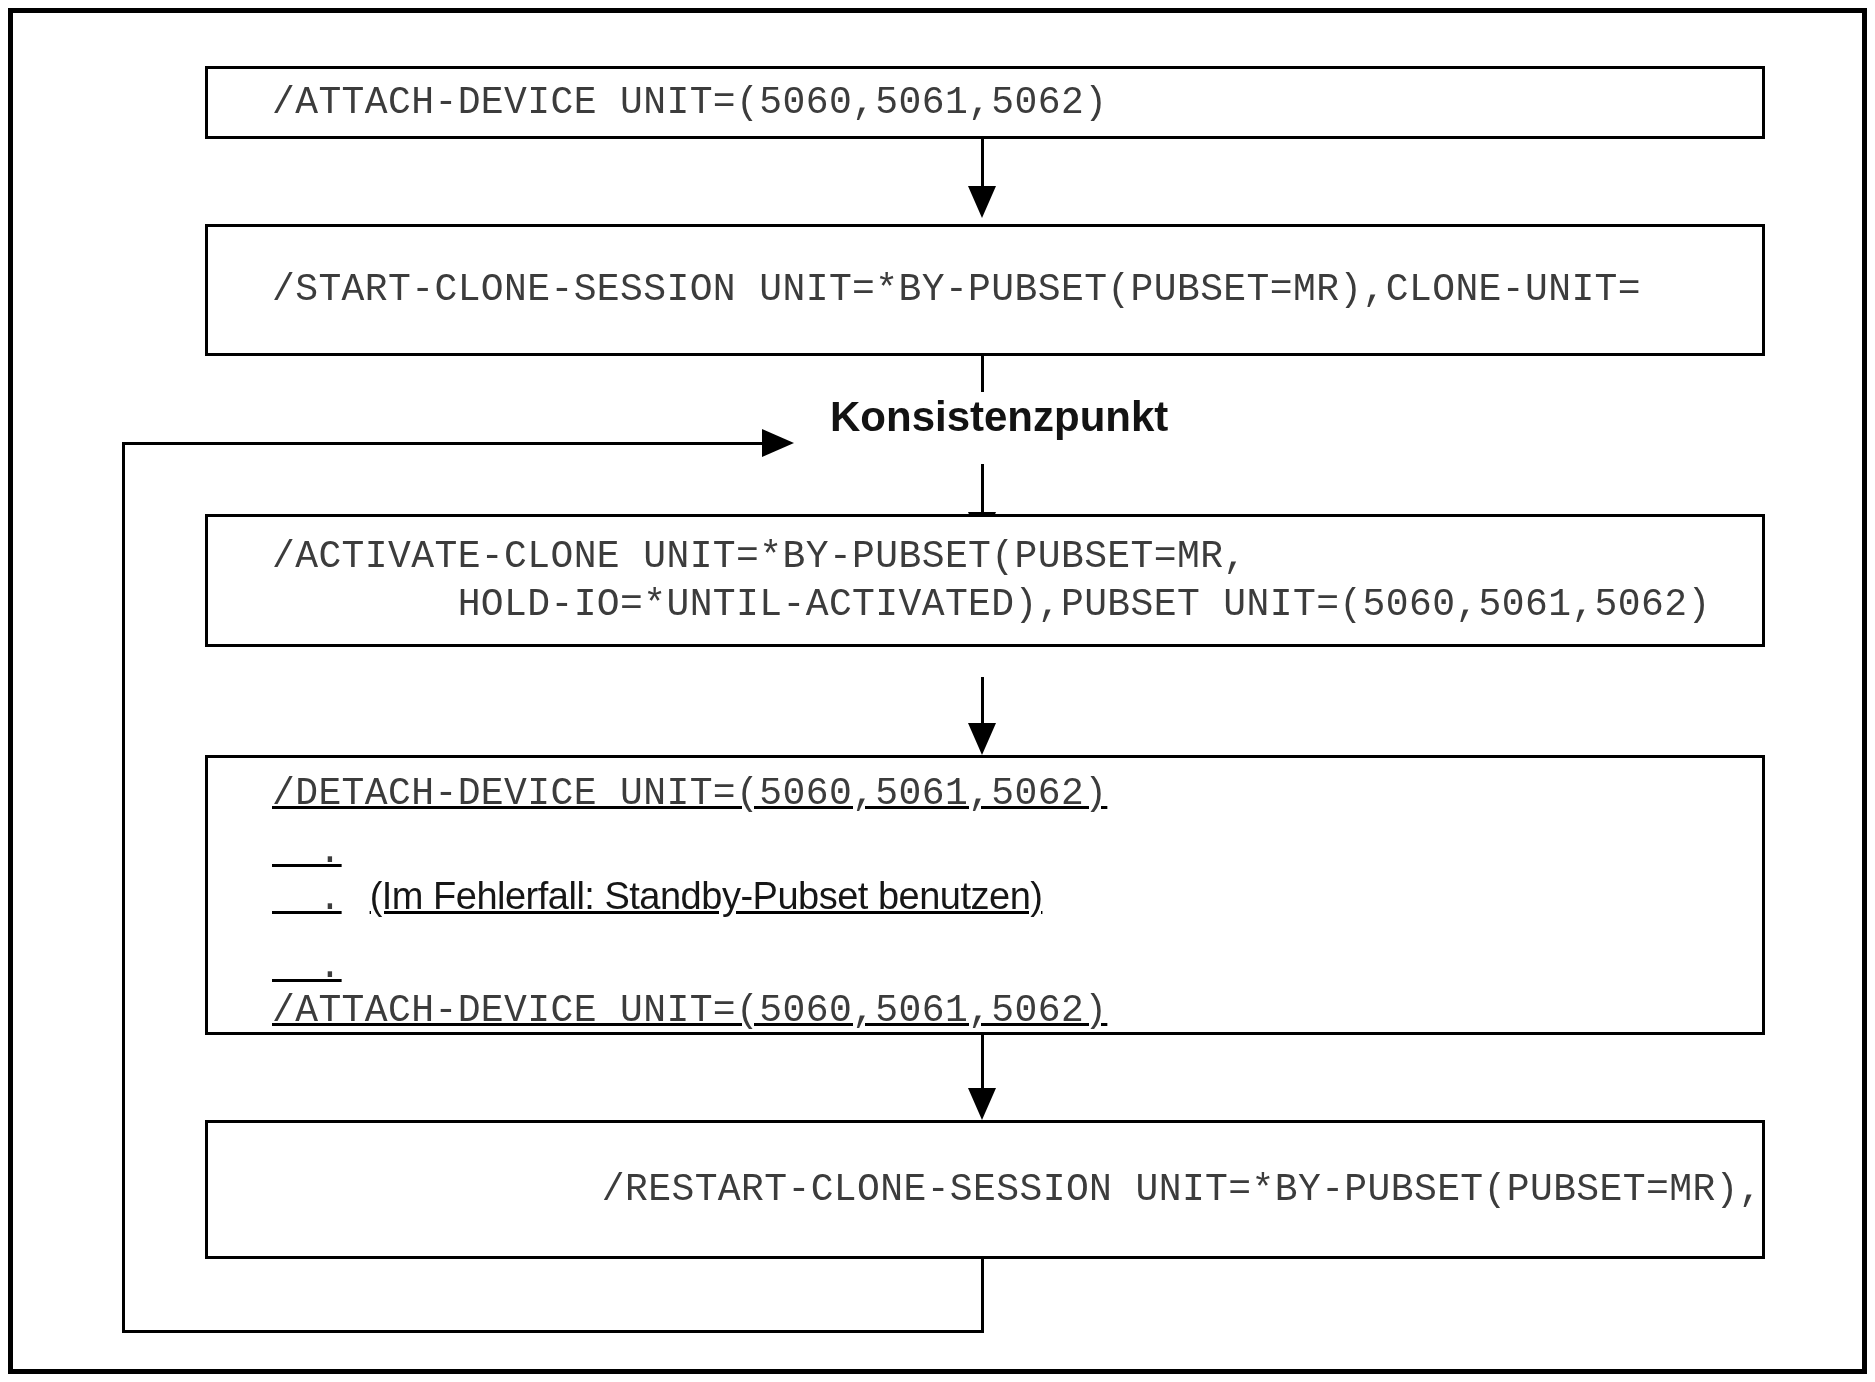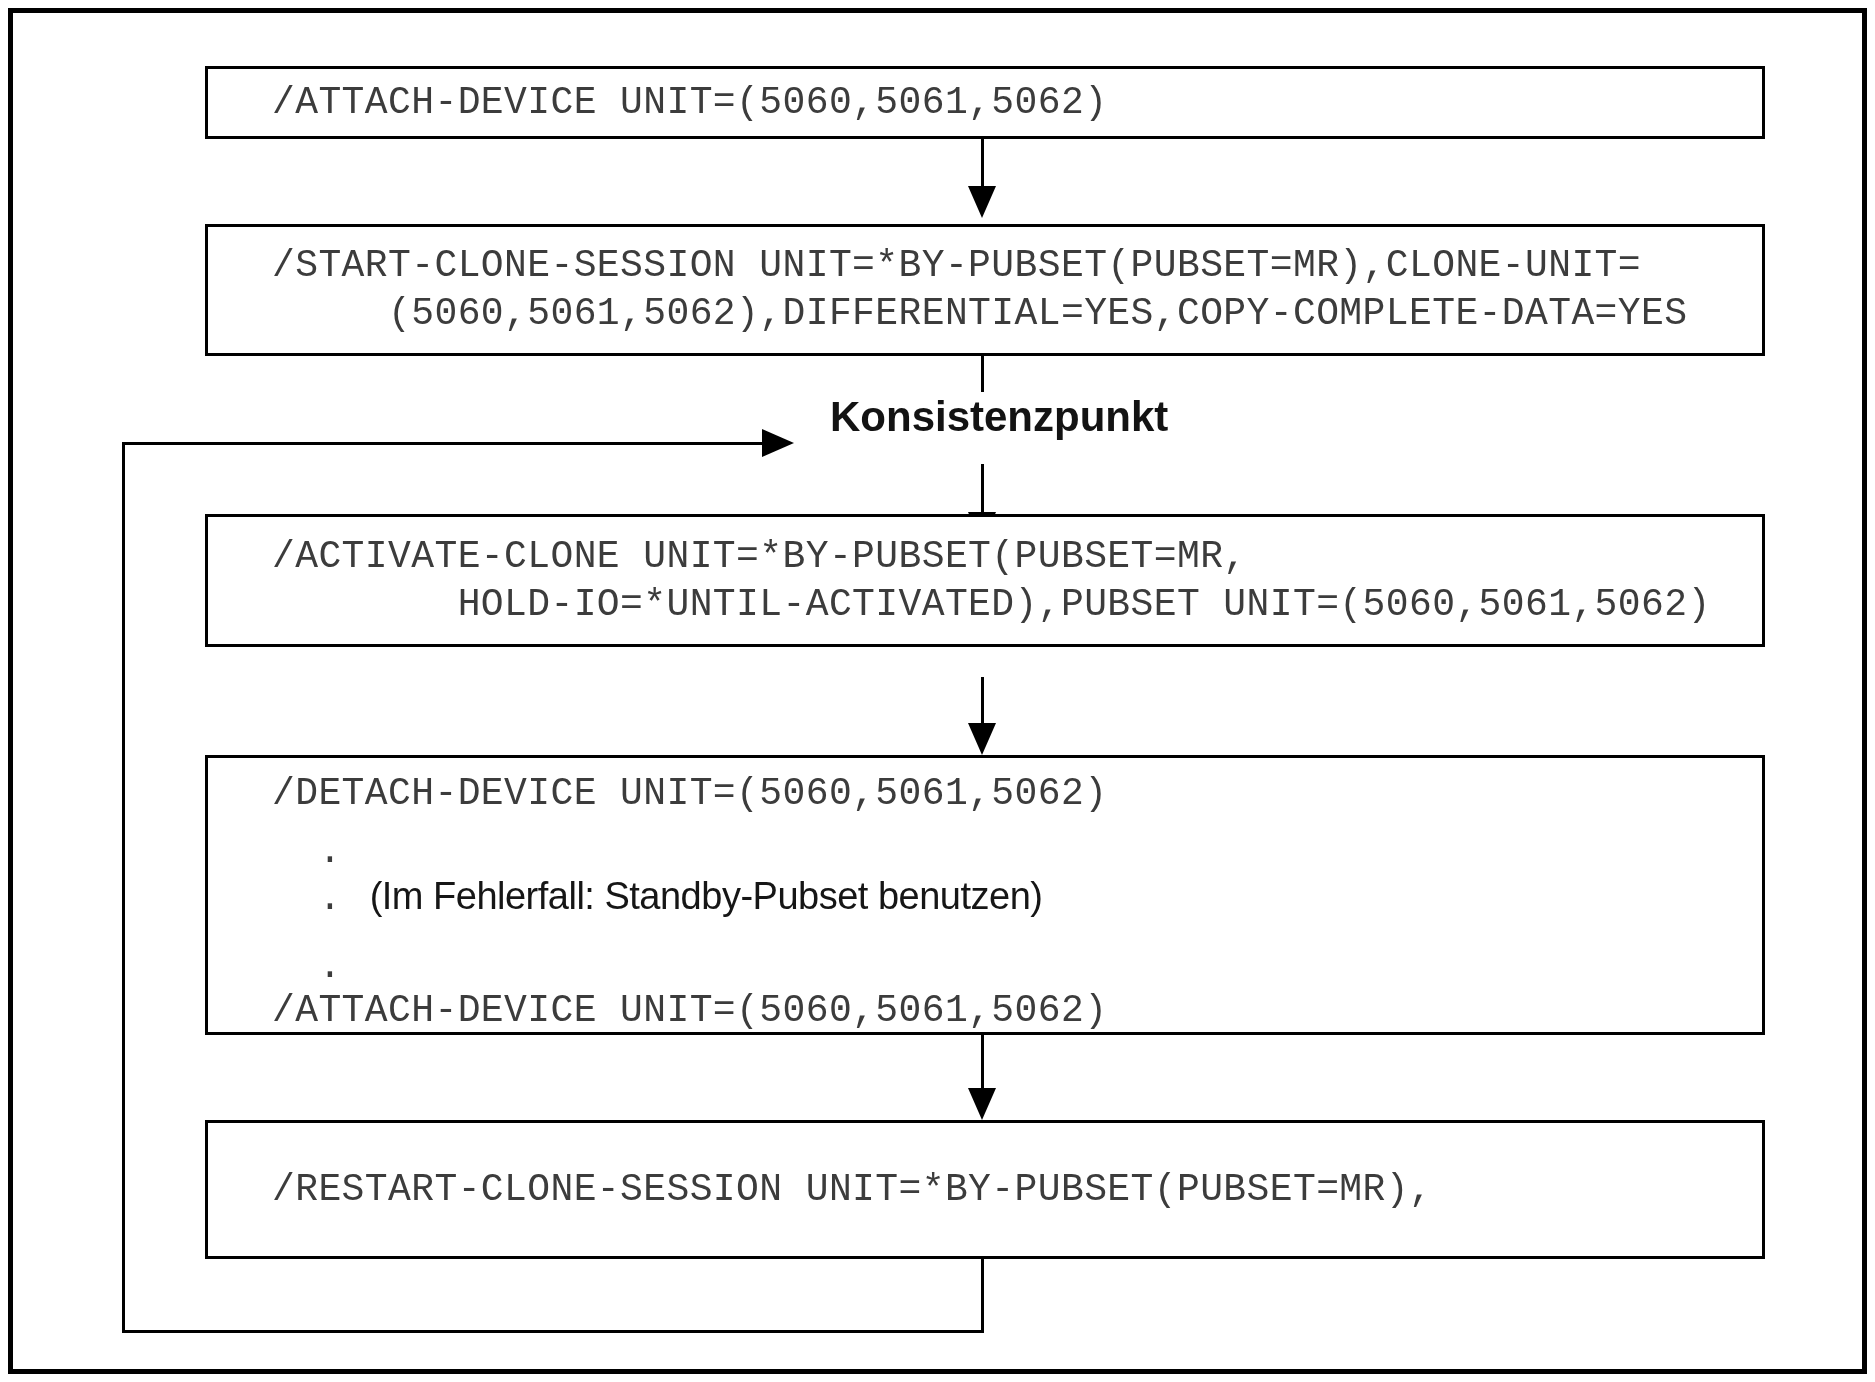--- a/index.html
+++ b/index.html
@@ -36,22 +36,22 @@
     font-family: "Liberation Mono", "DejaVu Sans Mono", monospace;
     font-size: 38px;
     line-height: 48px;
     letter-spacing: 0.4px;
     white-space: pre;
     color: #3c3c3c;
   }
   .box-attach   { top: 66px;  height: 73px;  }
   .box-start    { top: 224px; height: 132px; }
   .box-activate { top: 514px; height: 133px; }
-  .box-detach   { top: 755px; height: 280px; justify-content: flex-start; }
-  .box-restart  { top: 1120px; height: 139px; }
+  .box-detach   { top: 755px; height: 280px; justify-content: flex-start; text-decoration: underline; }
+  .box-restart  { top: 1120px; height: 139px; text-align: right; }
 
   .box-detach .cmd { line-height: 44px; }
   .bd-line1 { margin-top: 14px; }
   .bd-dot-a { margin-top: 14px; }
   .bd-dot-b { margin-top: 24px; }
 
   .note-row { display: flex; align-items: baseline; }
   .note {
     font-family: "Liberation Sans", sans-serif;
     font-size: 38px;
@@ -117,21 +117,20 @@
 
   <div class="cmdbox box-attach">
     <div class="cmd">/ATTACH-DEVICE UNIT=(5060,5061,5062)</div>
   </div>
 
   <div class="vline stem-1"></div>
   <div class="head-down head-1"></div>
 
   <div class="cmdbox box-start">
     <div class="cmd">/START-CLONE-SESSION UNIT=*BY-PUBSET(PUBSET=MR),CLONE-UNIT=</div>
-    <div class="cmd">     (5060,5061,5062),DIFFERENTIAL=YES,COPY-COMPLETE-DATA=YES</div>
   </div>
 
   <div class="vline stem-2"></div>
 
   <div class="kp-label">Konsistenzpunkt</div>
 
   <div class="vline stem-3"></div>
   <div class="head-down head-3"></div>
 
   <div class="cmdbox box-activate">

